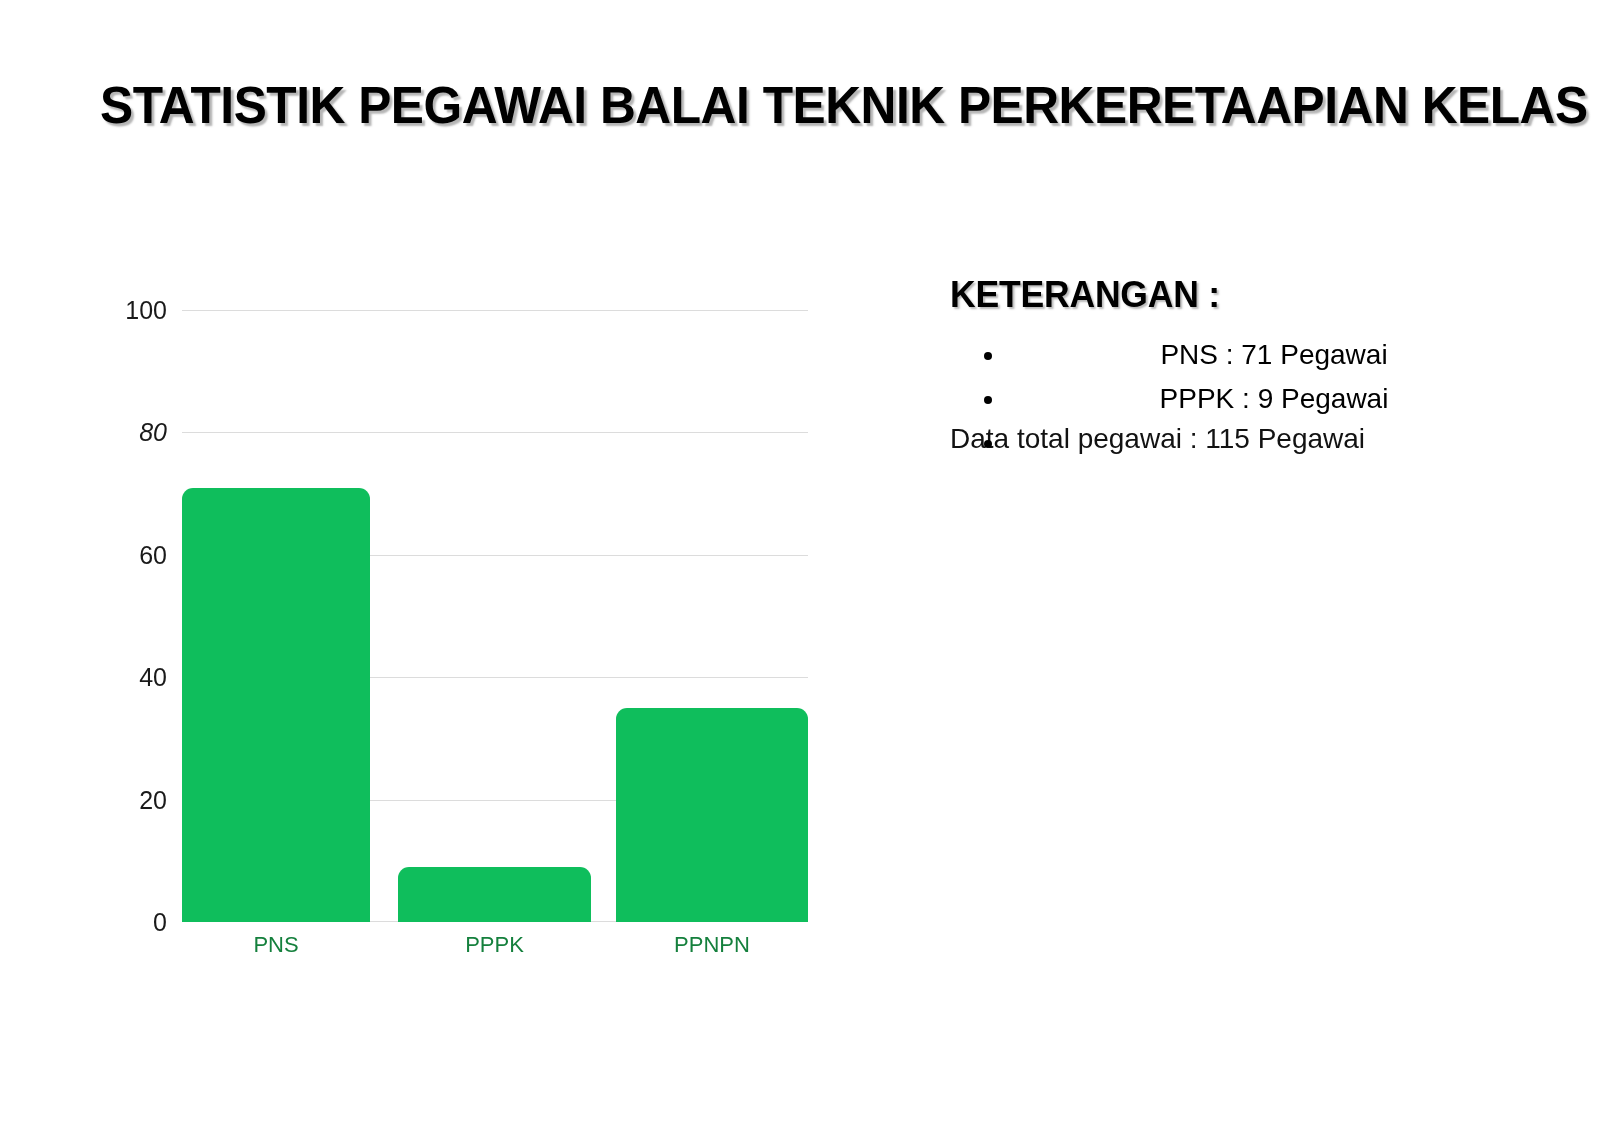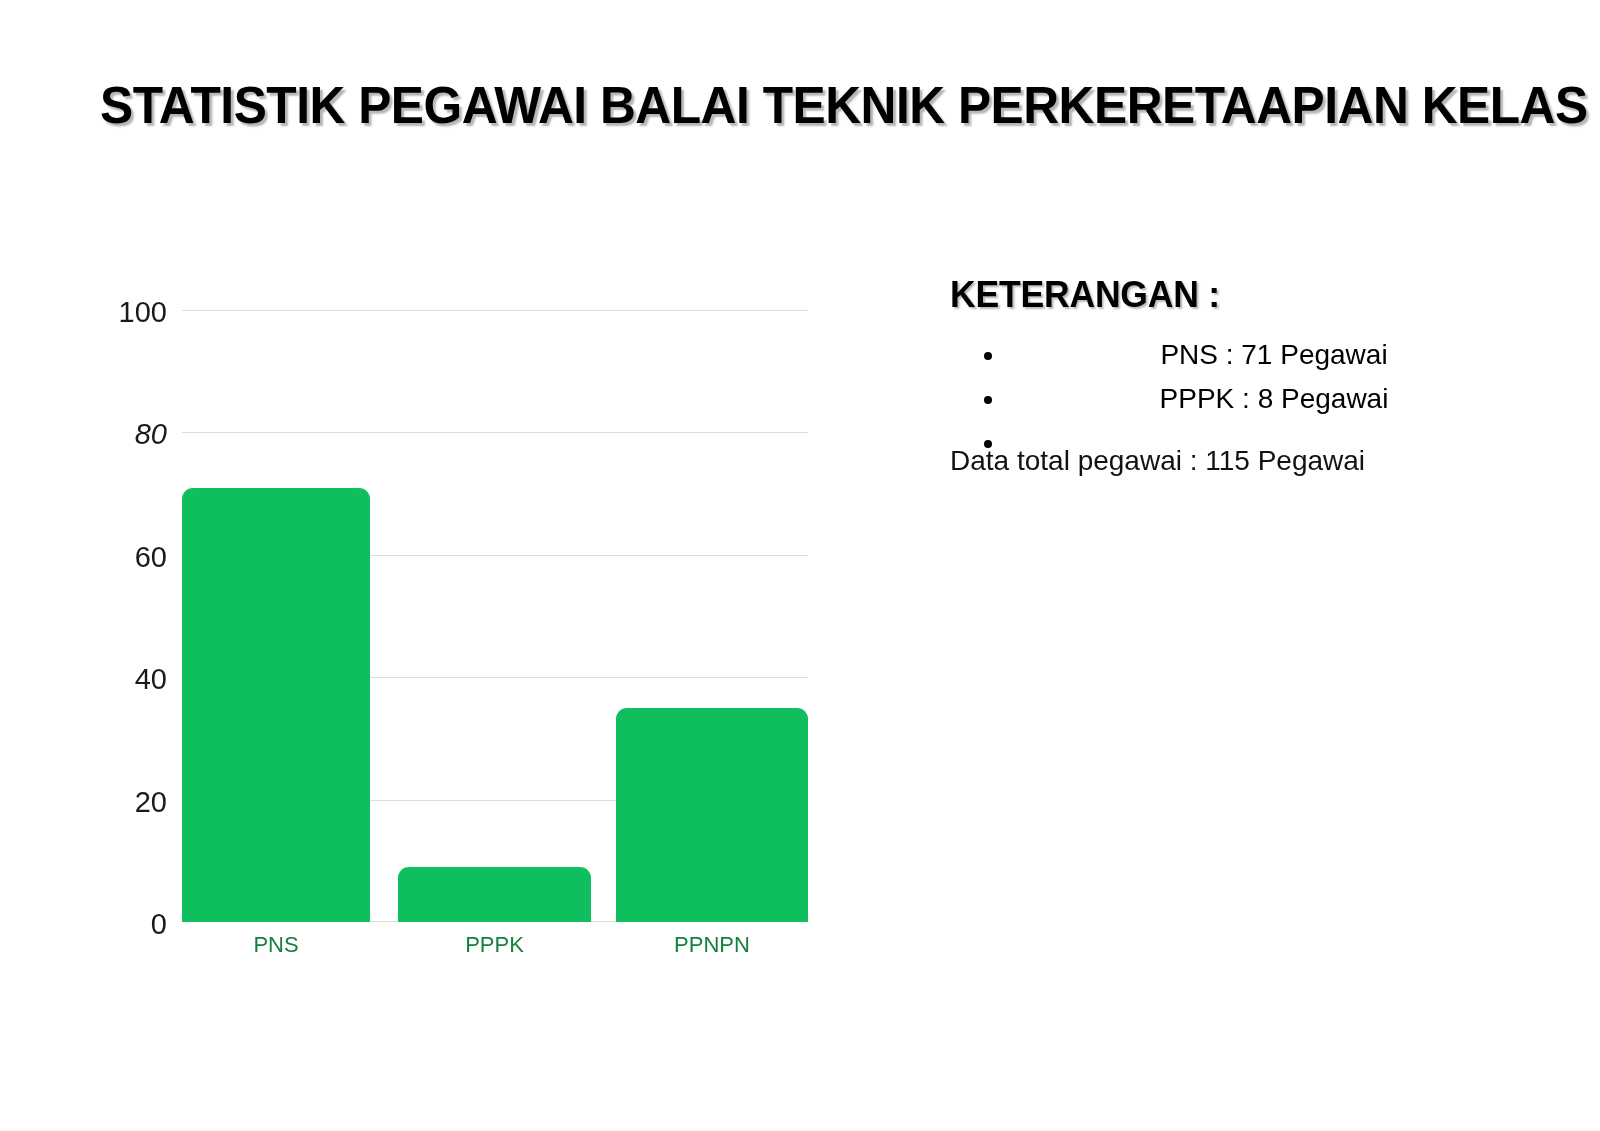--- a/index.html
+++ b/index.html
@@ -55,21 +55,21 @@
     left: 0;
     width: 100%;
     height: 1px;
     background: #dcdcdc;
   }
   .y-tick-label {
     position: absolute;
     right: 0;
     text-align: right;
     font-family: "Liberation Sans", sans-serif;
-    font-size: 29px;
+    font-size: 25px;
     color: #1a1a1a;
     line-height: 1;
     white-space: nowrap;
   }
   #y-axis-labels {
     position: absolute;
     left: 110px;
     top: 310px;
     width: 57px;
     height: 612px;
@@ -131,21 +131,20 @@
   #keterangan-list li .bullet-dot {
     position: absolute;
     left: 34px;
     top: 19px;
     width: 8px;
     height: 8px;
     border-radius: 50%;
     background: #000000;
   }
   #total-line {
-    margin-top: 22px;
     font-family: "Liberation Sans", sans-serif;
     font-size: 28px;
     line-height: 36px;
     color: #121212;
     white-space: nowrap;
   }
 </style>
 </head>
 <body>
 
@@ -183,21 +182,21 @@
 <div id="keterangan-panel">
   <div id="keterangan-heading">KETERANGAN :</div>
 
   <ul id="keterangan-list">
     <li>
       <span class="bullet-dot"></span>
       <span>PNS : 71 Pegawai</span>
     </li>
     <li>
       <span class="bullet-dot"></span>
-      <span>PPPK : 8 Pegawai</span>
+      <span>PPPK : 9 Pegawai</span>
     </li>
     <li>
       <span class="bullet-dot"></span>
     </li>
   </ul>
 
   <div id="total-line">Data total pegawai : 115 Pegawai</div>
 </div>
 
 </body></html>

